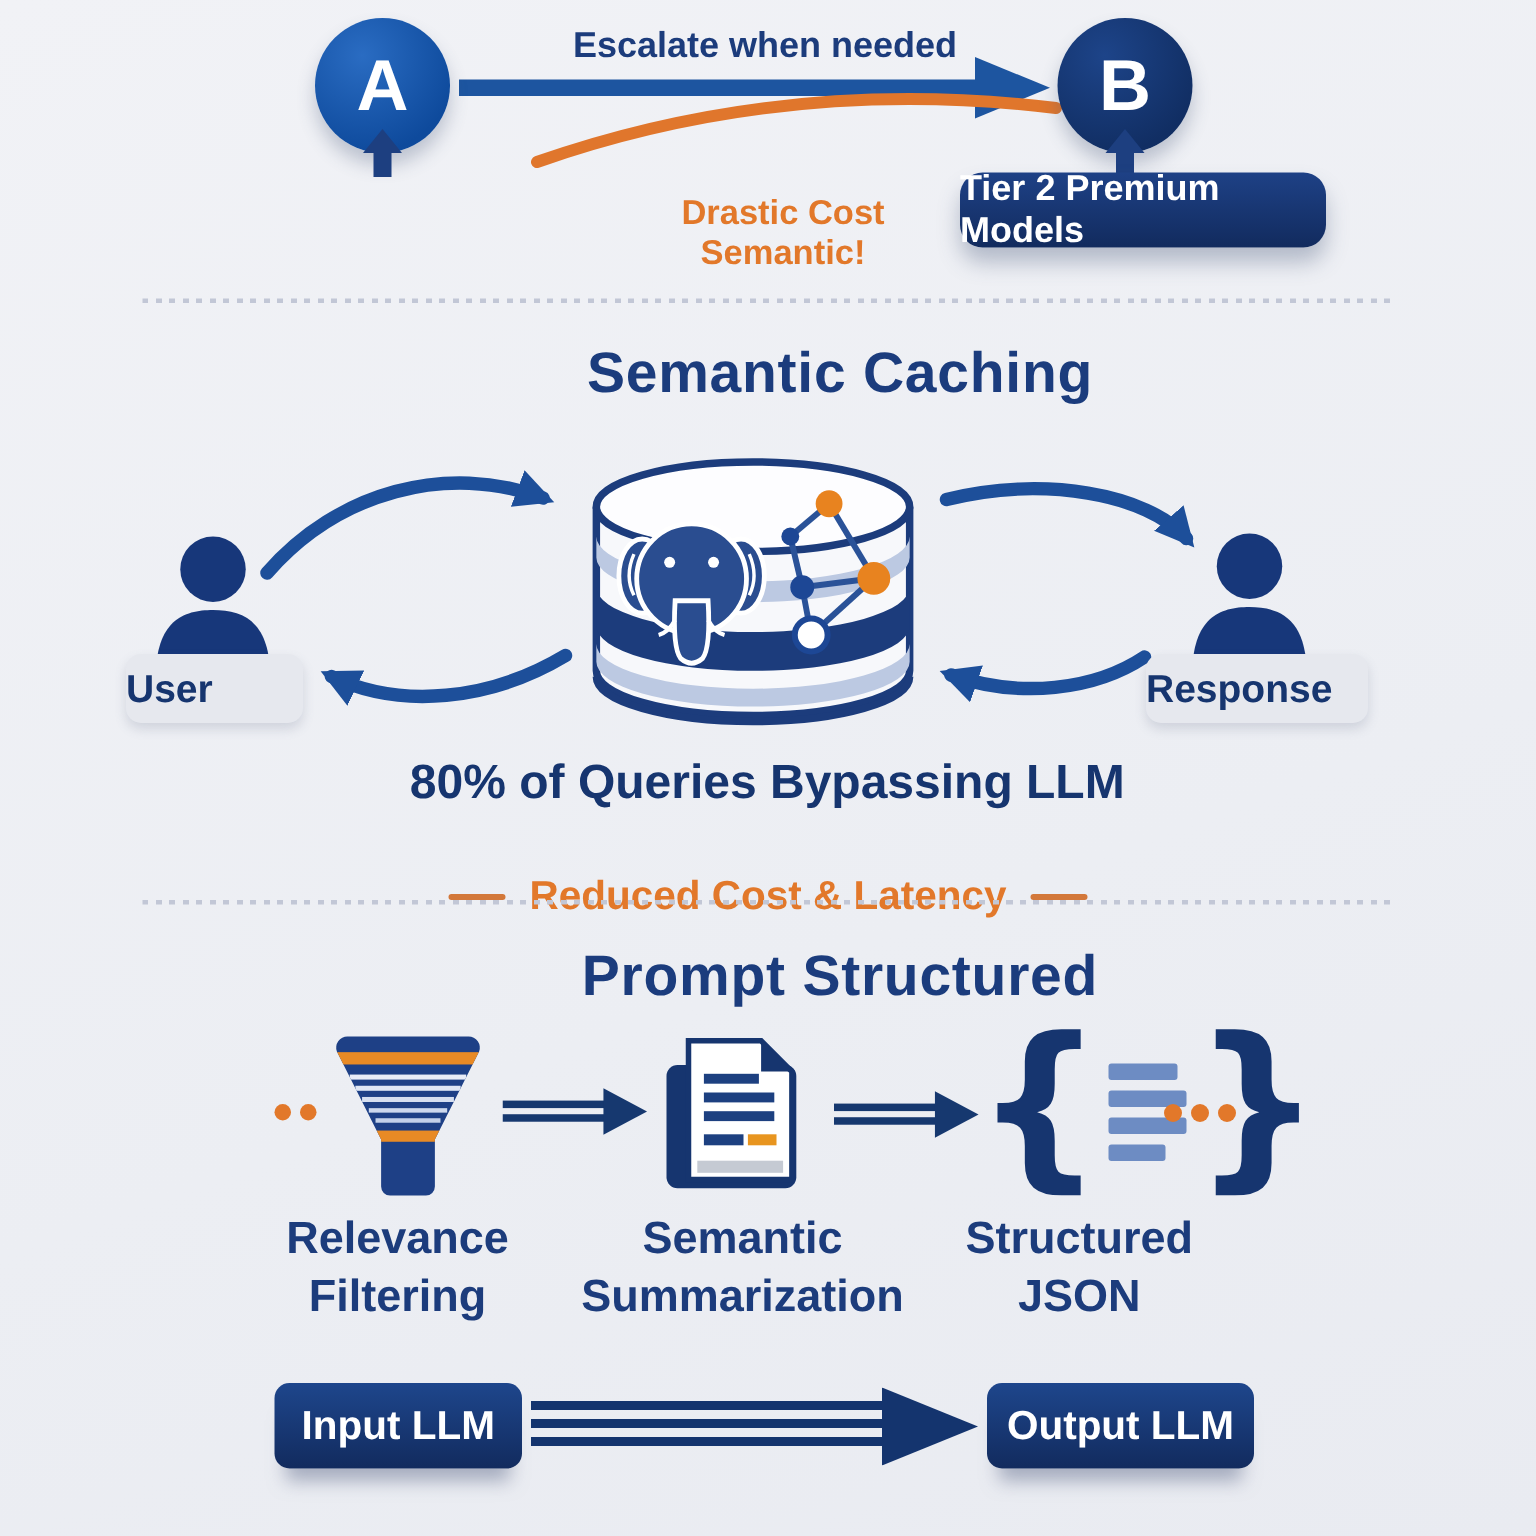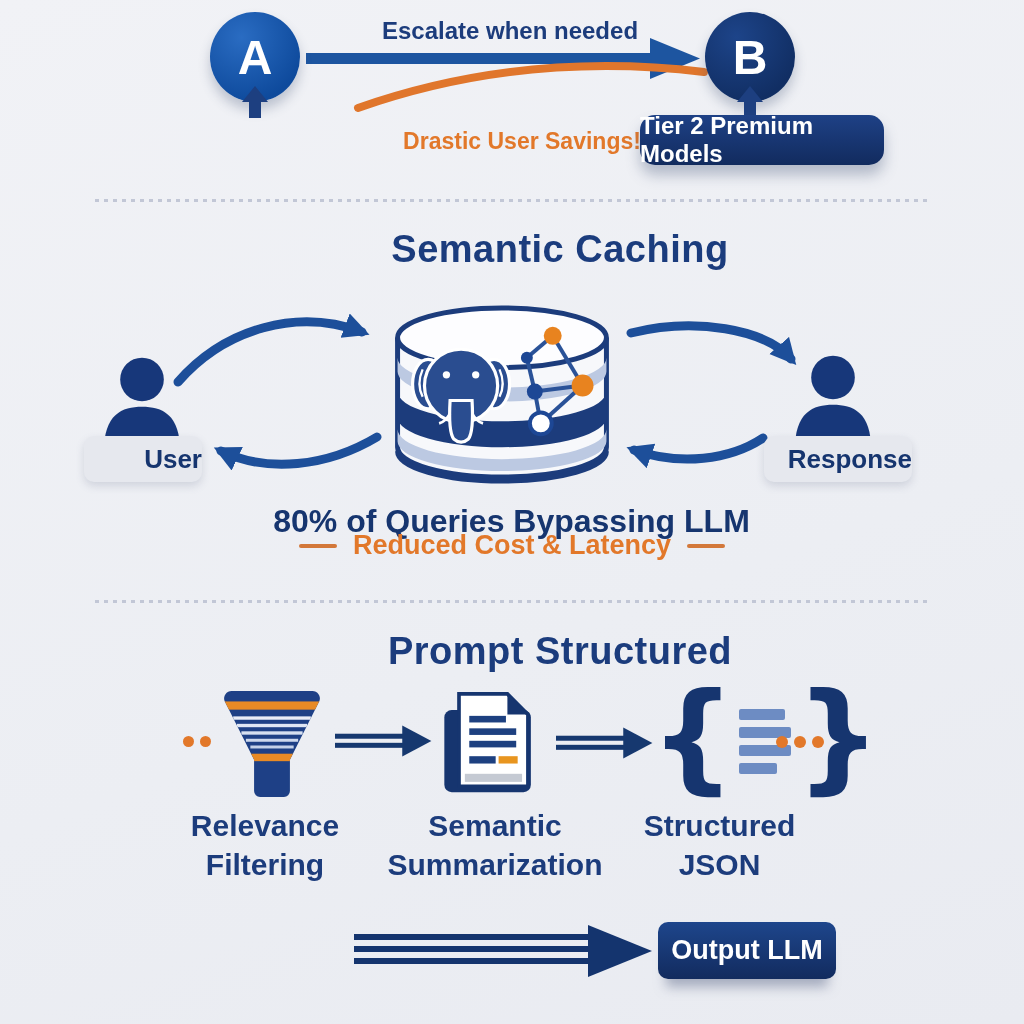--- a/index.html
+++ b/index.html
@@ -49,33 +49,33 @@
   
   .section-title {
     position:absolute; left:0; width:1024px; text-align:center;
     font-size:38px; font-weight:bold; color:#1b3c7d; letter-spacing:.5px;margin-left:48px;
   }
   .caching-title { top:228px; }
   .compression-title { top:630px; }
 
   .badge {
     position:absolute; background:#e6e8ee; border-radius:10px;
-    display:flex; align-items:center; justify-content:flex-end;
+    display:flex; align-items:center; justify-content:flex-start;
     font-size:26px; font-weight:bold; color:#16356f;
     box-shadow: 0 4px 8px rgba(90,100,130,.20);
   }
   .user-badge { left:84px; top:436px; width:118px; height:46px; }
   .response-badge { left:764px; top:436px; width:148px; height:46px; }
 
   .stat-label {
     position:absolute; left:0; top:503px; width:1023px; text-align:center;
     font-size:32px; font-weight:bold; color:#16356f;
   }
   .benefit-row {
-    position:absolute; left:0; top:530px; width:1024px;
+    position:absolute; left:0; top:582px; width:1024px;
     display:flex; align-items:center; justify-content:center; gap:16px;
   }
   .benefit-label { font-size:27px; font-weight:bold; color:#e2782a; }
   .benefit-dash { width:38px; height:4px; background:#d3783a; border-radius:2px; }
 
   
   .step-label {
     position:absolute; top:806px; text-align:center;
     font-size:30px; font-weight:bold; color:#1c3c7c; line-height:1.3;
   }
@@ -134,21 +134,21 @@
 
   <svg class="abs" style="left:240px; top:86px;" width="30" height="32">
     <polygon points="15,0 2,16 28,16" fill="#1d3f80"></polygon>
       <rect x="9" y="14" width="12" height="18" fill="#1d3f80"></rect>
   </svg>
   <svg class="abs" style="left:735px; top:86px;" width="30" height="32">
     <polygon points="15,0 2,16 28,16" fill="#1d3f80"></polygon>
       <rect x="9" y="14" width="12" height="18" fill="#1d3f80"></rect>
   </svg>
 
-  <div class="savings-label">Drastic User Savings!</div>
+  <div class="savings-label">Drastic Cost Semantic!</div>
   <div class="tier-box tier2">
     <span>Tier 2 Premium Models</span>
   </div>
 
   <div class="divider divider-1"></div>
 
   <div class="section-title caching-title">Semantic Caching</div>
 
   <svg class="abs" style="left:170px; top:302px;" width="215" height="88">
     <defs>
@@ -317,20 +317,23 @@
   </div>
   <div class="step-label step-label-2">
     <div>Semantic</div>
     <div>Summarization</div>
   </div>
   <div class="step-label step-label-3">
     <div>Structured</div>
     <div>JSON</div>
   </div>
 
+  <div class="llm-box input-box">
+    <span>Input LLM</span>
+  </div>
   <svg class="abs" style="left:354px; top:925px;" width="300" height="52" viewBox="0 0 300 52">
     <rect x="0" y="9" width="240" height="6" fill="#14346e"></rect>
     <rect x="0" y="21" width="240" height="6" fill="#14346e"></rect>
     <rect x="0" y="33" width="240" height="6" fill="#14346e"></rect>
     <polygon points="234,0 298,26 234,52" fill="#14346e"></polygon>
   </svg>
   <div class="llm-box output-box">
     <span>Output LLM</span>
   </div>
 

